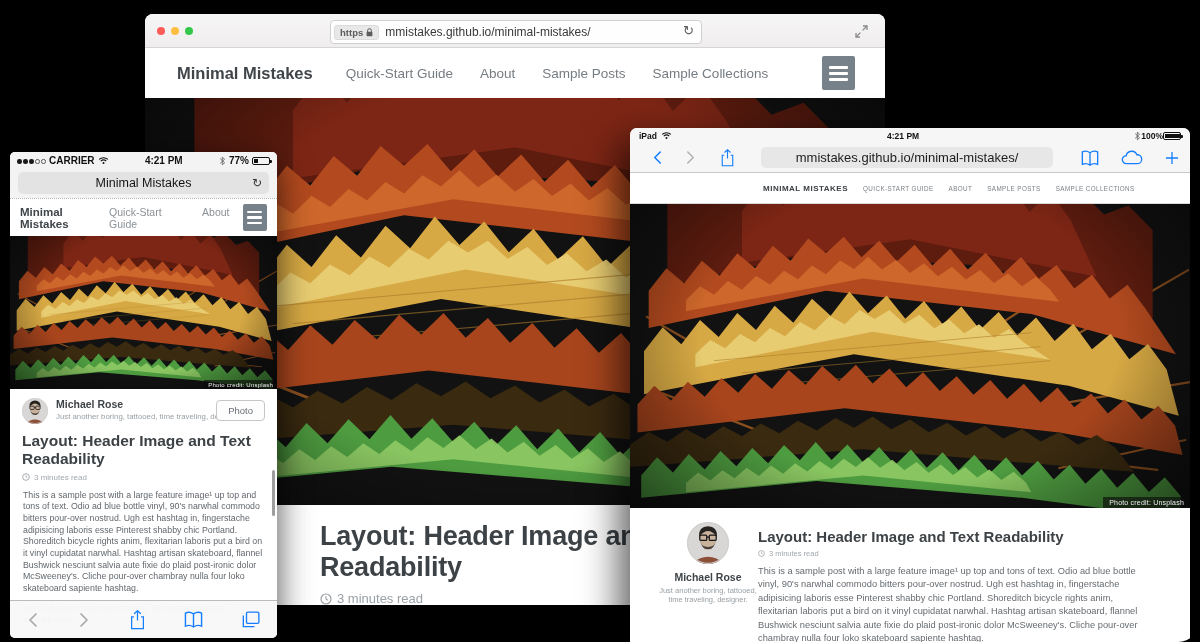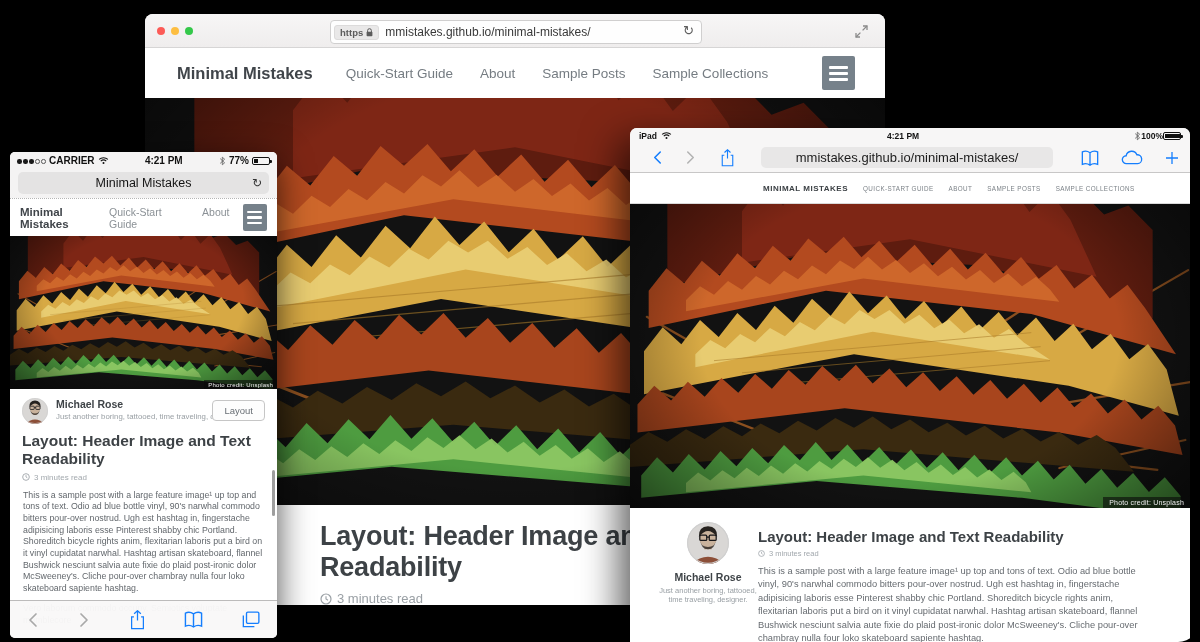--- a/index.html
+++ b/index.html
@@ -285,21 +285,21 @@
               <rect x="21.2" y="12.6" width="6.6" height="5" rx="1"></rect>
               <path d="M18.8 14.4h2.4"></path>
             </g>
         </g>
         <circle cx="20" cy="20" r="19.4" fill="none" stroke="#cfcfcf" stroke-width="1"></circle>
       </svg>
       <div>
         <div class="i-name">Michael Rose</div>
         <div class="i-bio">Just another boring, tattooed, time traveling, designer.</div>
       </div>
-      <span class="i-follow">Layout</span>
+      <span class="i-follow">Photo</span>
     </div>
     <div class="i-title">Layout: Header Image and Text Readability</div>
     <div class="i-meta">
       <svg class="clock-ic" width="8" height="8" viewBox="0 0 12 12">
           <circle cx="6" cy="6" r="5" fill="none" stroke="#a2a8ad" stroke-width="1.4"></circle>
           <path d="M6 3.2V6l2 1.2" fill="none" stroke="#a2a8ad" stroke-width="1.3"></path>
         </svg>
       <span>3 minutes read</span>
     </div>
     <div class="i-para">This is a sample post with a large feature image¹ up top and tons of text. Odio ad blue bottle vinyl, 90's narwhal commodo bitters pour-over nostrud. Ugh est hashtag in, fingerstache adipisicing laboris esse Pinterest shabby chic Portland. Shoreditch bicycle rights anim, flexitarian laboris put a bird on it vinyl cupidatat narwhal. Hashtag artisan skateboard, flannel Bushwick nesciunt salvia aute fixie do plaid post-ironic dolor McSweeney's. Cliche pour-over chambray nulla four loko skateboard sapiente hashtag.</div>

